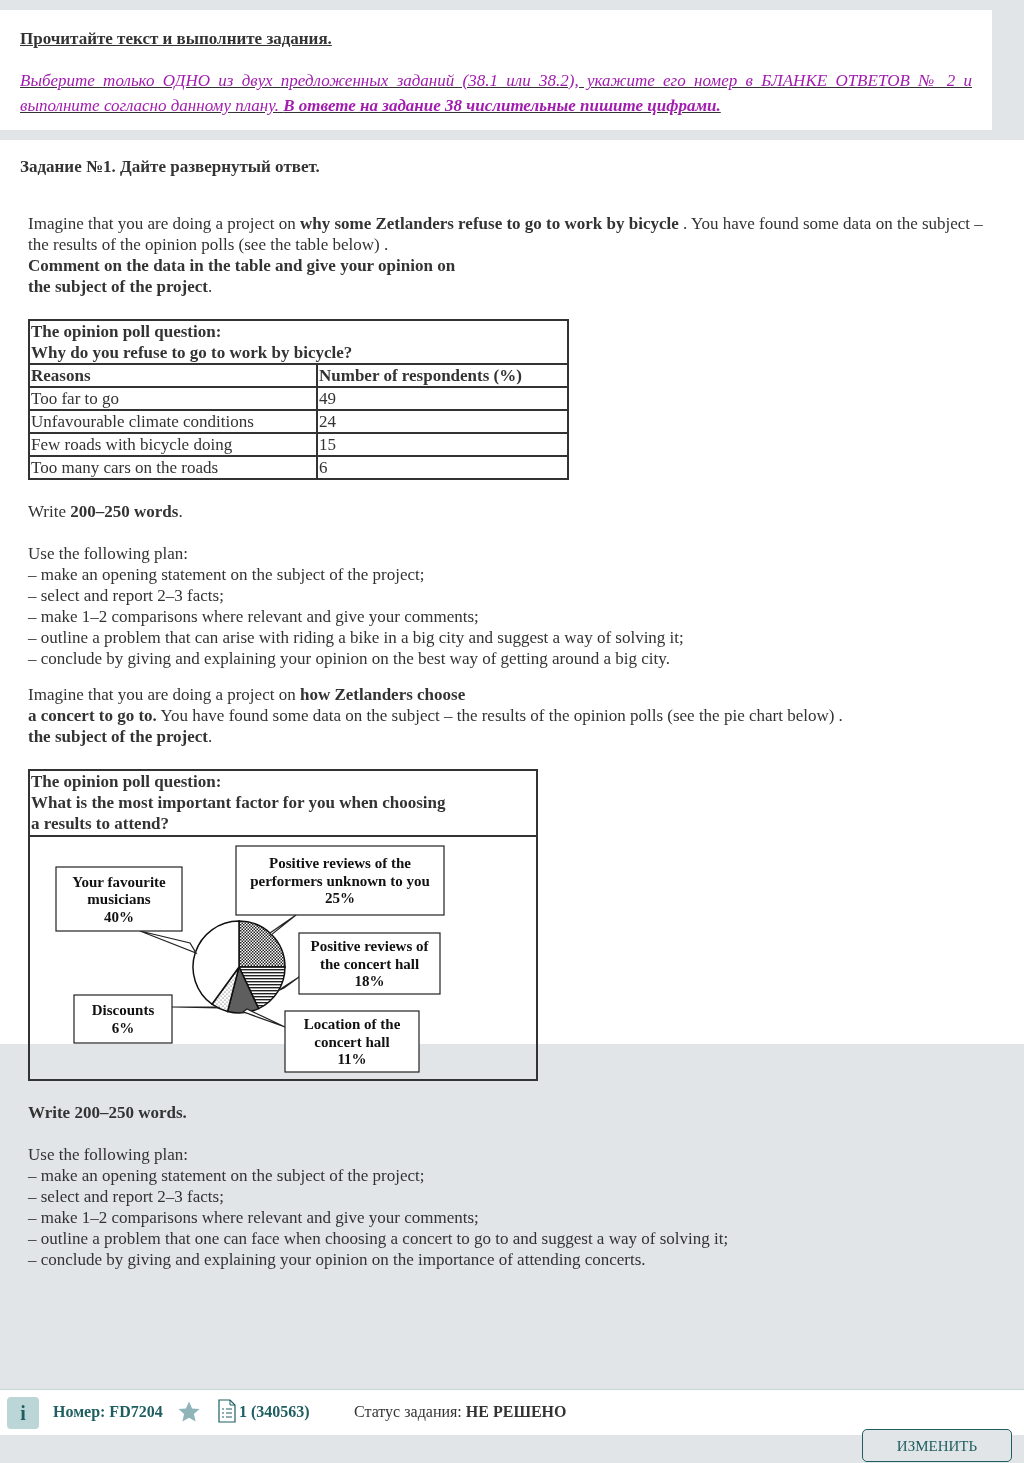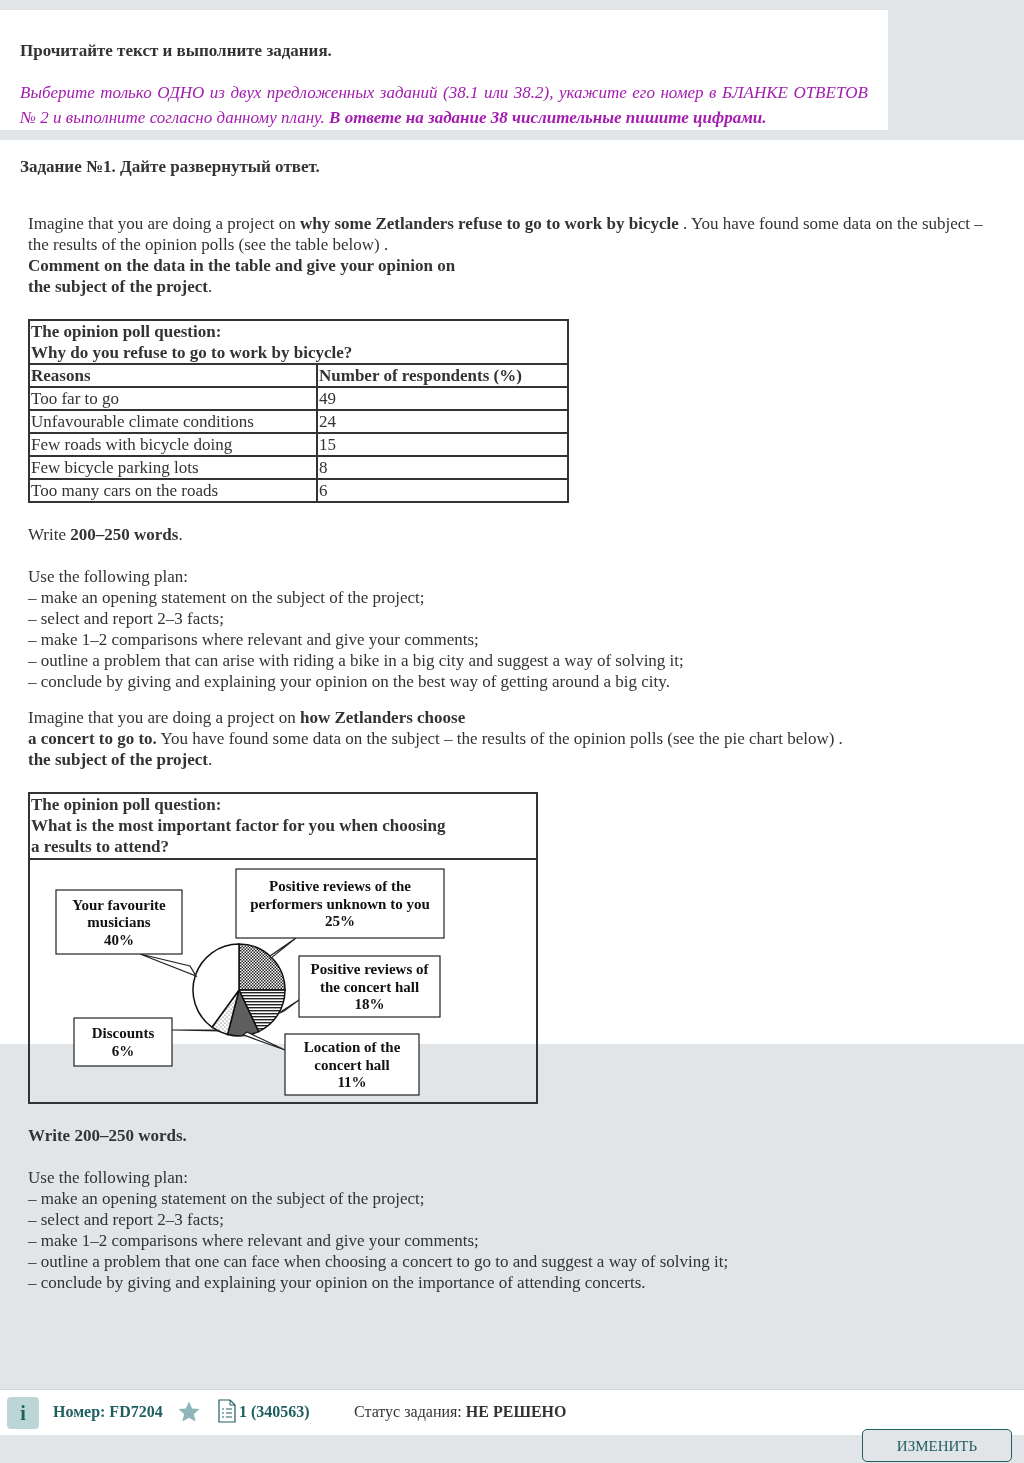--- a/index.html
+++ b/index.html
@@ -1,18 +1,18 @@
 <!DOCTYPE html>
 <html><head>
 <meta charset="utf-8">
 <style>
   * { box-sizing: border-box; }
   body { margin: 0; width: 1024px; height: 1463px; background: #e1e5e7; font-family: "Liberation Serif", serif; color: #333; position: relative; overflow: hidden; }
   .top-bar { height: 10px; background: #e1e5e7; }
-  .intro-card { position: absolute; left: 0; top: 10px; width: 888px; height: 120px; background: #fff; padding: 30px 20px 0 20px; }
+  .intro-card { position: absolute; left: 0; top: 10px; width: 992px; height: 120px; background: #fff; padding: 18px 20px 0 20px; text-decoration: underline; }
   .intro-title { font-weight: bold; font-size: 17px; color: #333; margin: 0; line-height: 22px; }
   .intro-text { margin-top: 18px; font-style: italic; font-size: 17px; line-height: 25px; text-align: justify; color: #a21caf; }
   .intro-text b { font-style: italic; }
   .task-card { position: absolute; left: 0; top: 140px; width: 1024px; height: 904px; background: #fff; }
   .task-heading { position: absolute; left: 20px; top: 17px; font-weight: bold; font-size: 17px; color: #333; }
   .content { position: absolute; left: 28px; top: 73px; width: 975px; font-size: 17px; line-height: 21px; color: #333; }
   .content p { margin: 0; }
   table.poll { border-collapse: collapse; width: 541px; margin-top: 22px; font-size: 17px; line-height: 21px; }
   table.poll td { border: 2px solid #333; padding: 0 1px; vertical-align: top; }
   table.poll td.h { font-weight: bold; }
@@ -66,24 +66,20 @@
             <td>Too far to go</td>
             <td>49</td>
           </tr>
       <tr>
             <td>Unfavourable climate conditions</td>
             <td>24</td>
           </tr>
       <tr>
             <td>Few roads with bicycle doing</td>
             <td>15</td>
-          </tr>
-      <tr>
-            <td>Few bicycle parking lots</td>
-            <td>8</td>
           </tr>
       <tr>
             <td>Too many cars on the roads</td>
             <td>6</td>
           </tr>
     </tbody>
       </table>
 
     <p style="margin-top:21px"><span>Write </span><b>200–250 words</b><span>.</span></p>
     <div class="gap"></div>

